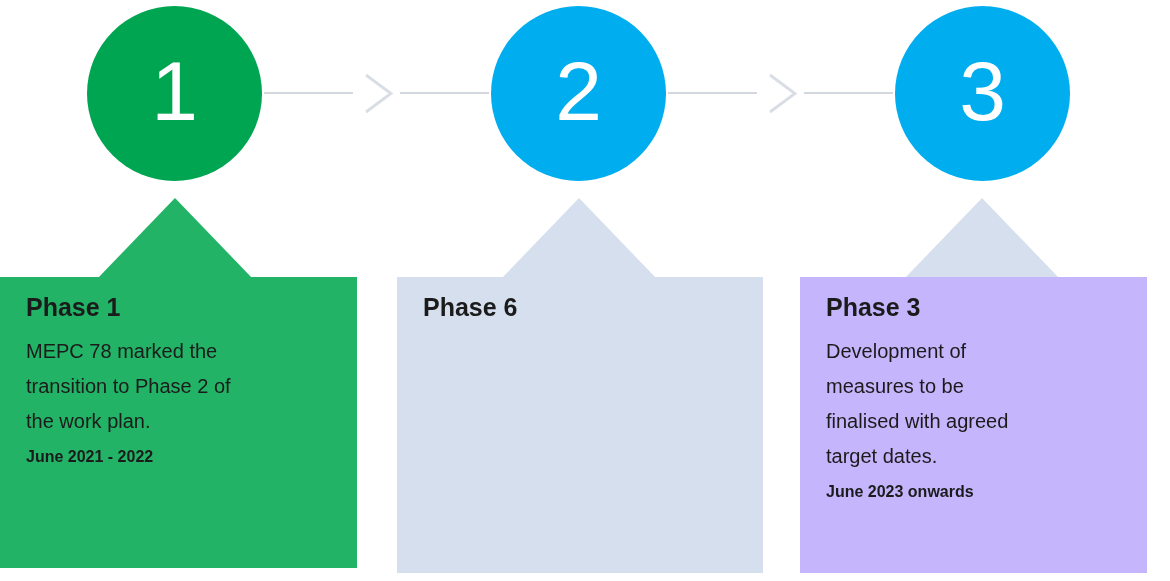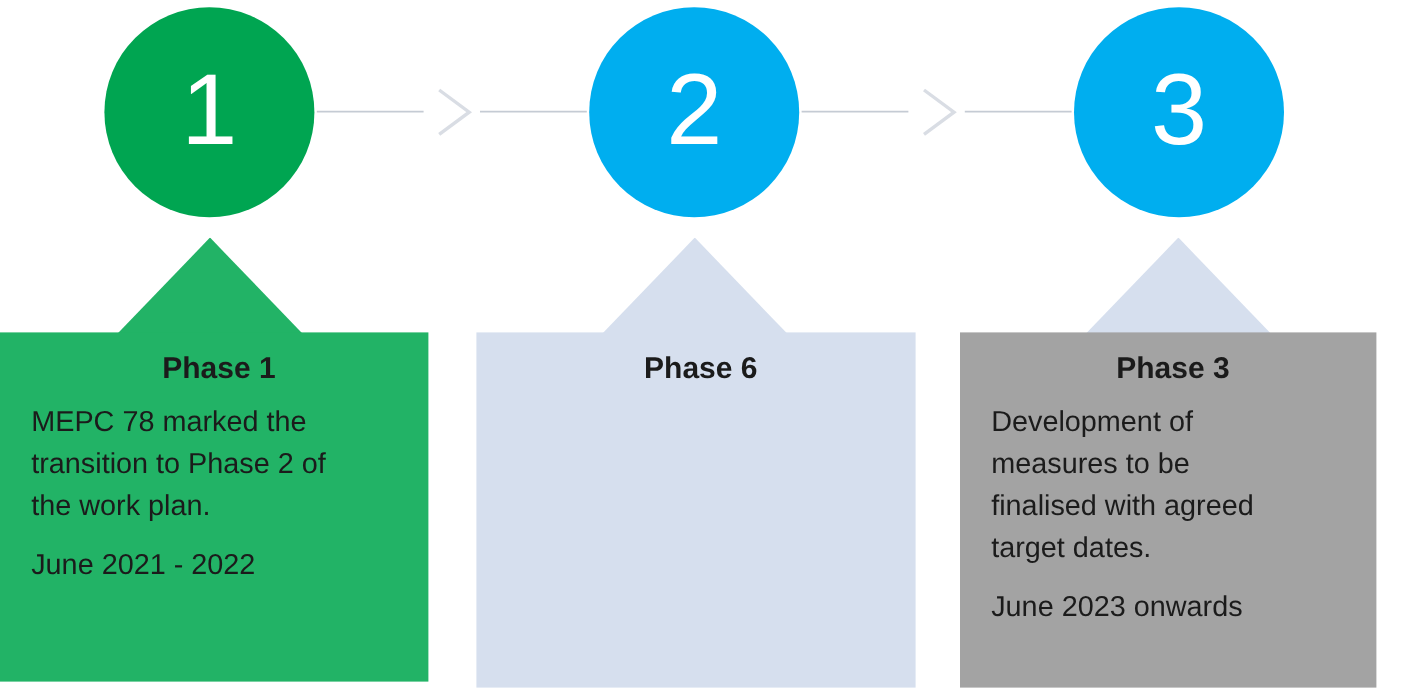--- a/index.html
+++ b/index.html
@@ -53,38 +53,38 @@
   .p3 { left: 904px; background: #d6dfee; }
 
   .box {
     position: absolute;
     top: 277px;
     box-sizing: border-box;
     padding: 14px 18px 0 26px;
   }
   .b1 { left: 0px;   width: 357px; height: 291px; background: #22b366; }
   .b2 { left: 397px; width: 366px; height: 296px; background: #d6dfee; }
-  .b3 { left: 800px; width: 347px; height: 296px; background: #a3a3a3; }
+  .b3 { left: 800px; width: 347px; height: 296px; background: #c4b5fd; }
 
   .box .title {
-    text-align: center;
+    text-align: left;
     font-weight: bold;
     font-size: 25px;
     line-height: 33px;
     margin-bottom: 10px;
   }
   .box .body {
-    font-size: 24px;
+    font-size: 20px;
     line-height: 35px;
     white-space: pre-line;
   }
   .box .dates {
-    font-size: 24px;
+    font-size: 16px;
     line-height: 35px;
-    margin-top: 14px;
+    font-weight: bold;
   }
 </style>
 </head>
 <body>
 
 <div class="canvas">
 
   <svg class="connectors" width="1170" height="190" viewBox="0 0 1170 190">
     <line x1="264" y1="93" x2="353" y2="93" stroke="#c5cbd4" stroke-width="1.6"></line>
     <polyline points="366,75 391,93.5 366,112" fill="none" stroke="#d9dde4" stroke-width="2.8"></polyline>

